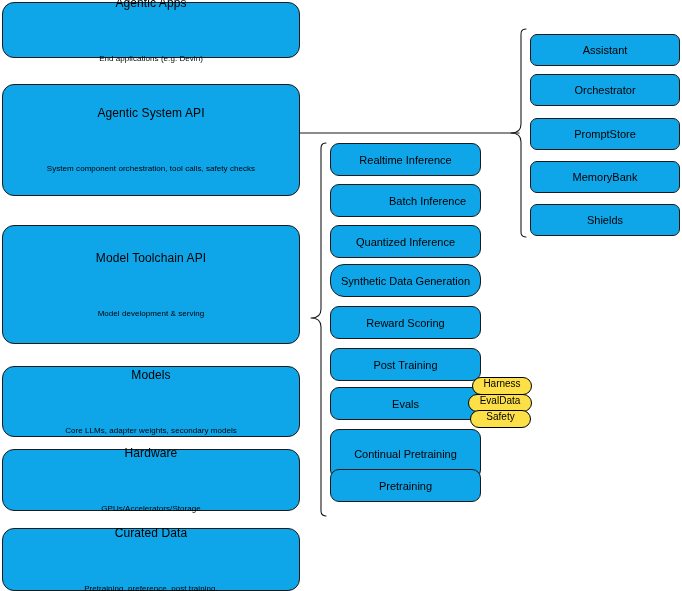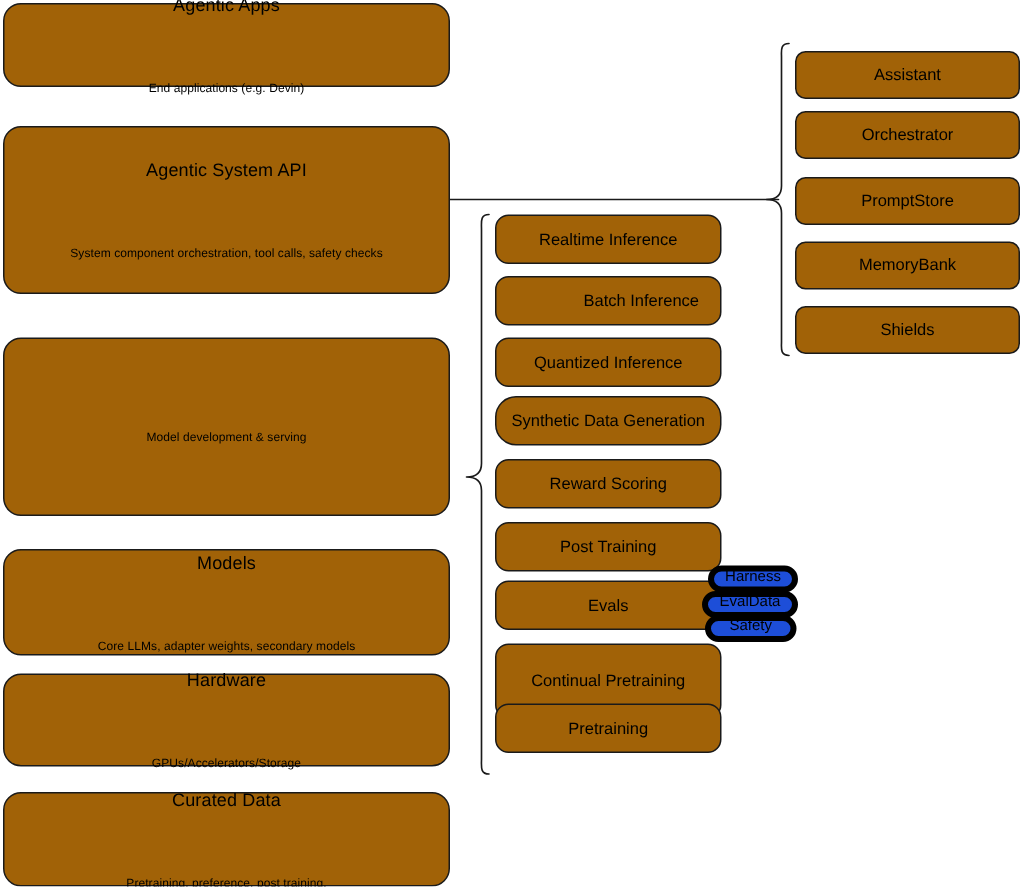--- a/index.html
+++ b/index.html
@@ -17,21 +17,21 @@
   }
   #canvas {
     position: absolute;
     left: 0; top: 0;
     width: 682px;
     height: 591px;
   }
   .node {
     position: absolute;
     box-sizing: border-box;
-    background: #a16207;
+    background: #0ea5e9;
     border: 1px solid #1a1a1a;
     display: flex;
     flex-direction: column;
     align-items: center;
     justify-content: center;
     text-align: center;
     gap: 28px;
   }
   .layer {
     border-radius: 12px;
@@ -53,25 +53,25 @@
     line-height: 14px;
   }
   .component {
     border-radius: 7px;
     font-size: 11px;
     line-height: 14px;
   }
   .badge {
     position: absolute;
     box-sizing: border-box;
-    background: #1d4ed8;
-    border: 4px solid #000000;
+    background: #fde047;
+    border: 1px solid #000000;
     border-radius: 999px;
     display: flex;
-    align-items: flex-end;
+    align-items: flex-start;
     justify-content: center;
     font-size: 10px;
     line-height: 12px;
     z-index: 5;
   }
   .brace, .connector {
     position: absolute;
     overflow: visible;
   }
   .brace path, .connector path {
@@ -91,20 +91,21 @@
     <div class="title">Agentic Apps</div>
     <div class="subtitle">End applications (e.g. Devin)</div>
   </div>
 
   <div class="node layer" style="left:2px; top:84px; width:298px; height:112px;">
     <div class="title">Agentic System API</div>
     <div class="subtitle">System component orchestration, tool calls, safety checks</div>
   </div>
 
   <div class="node layer" style="left:2px; top:225px; width:298px; height:119px;">
+    <div class="title">Model Toolchain API</div>
     <div class="subtitle">Model development &amp; serving</div>
   </div>
 
   <div class="node layer" style="left:2px; top:366px; width:298px; height:71px;">
     <div class="title">Models</div>
     <div class="subtitle">Core LLMs, adapter weights, secondary models</div>
   </div>
 
   <div class="node layer" style="left:2px; top:449px; width:298px; height:62px;">
     <div class="title">Hardware</div>

